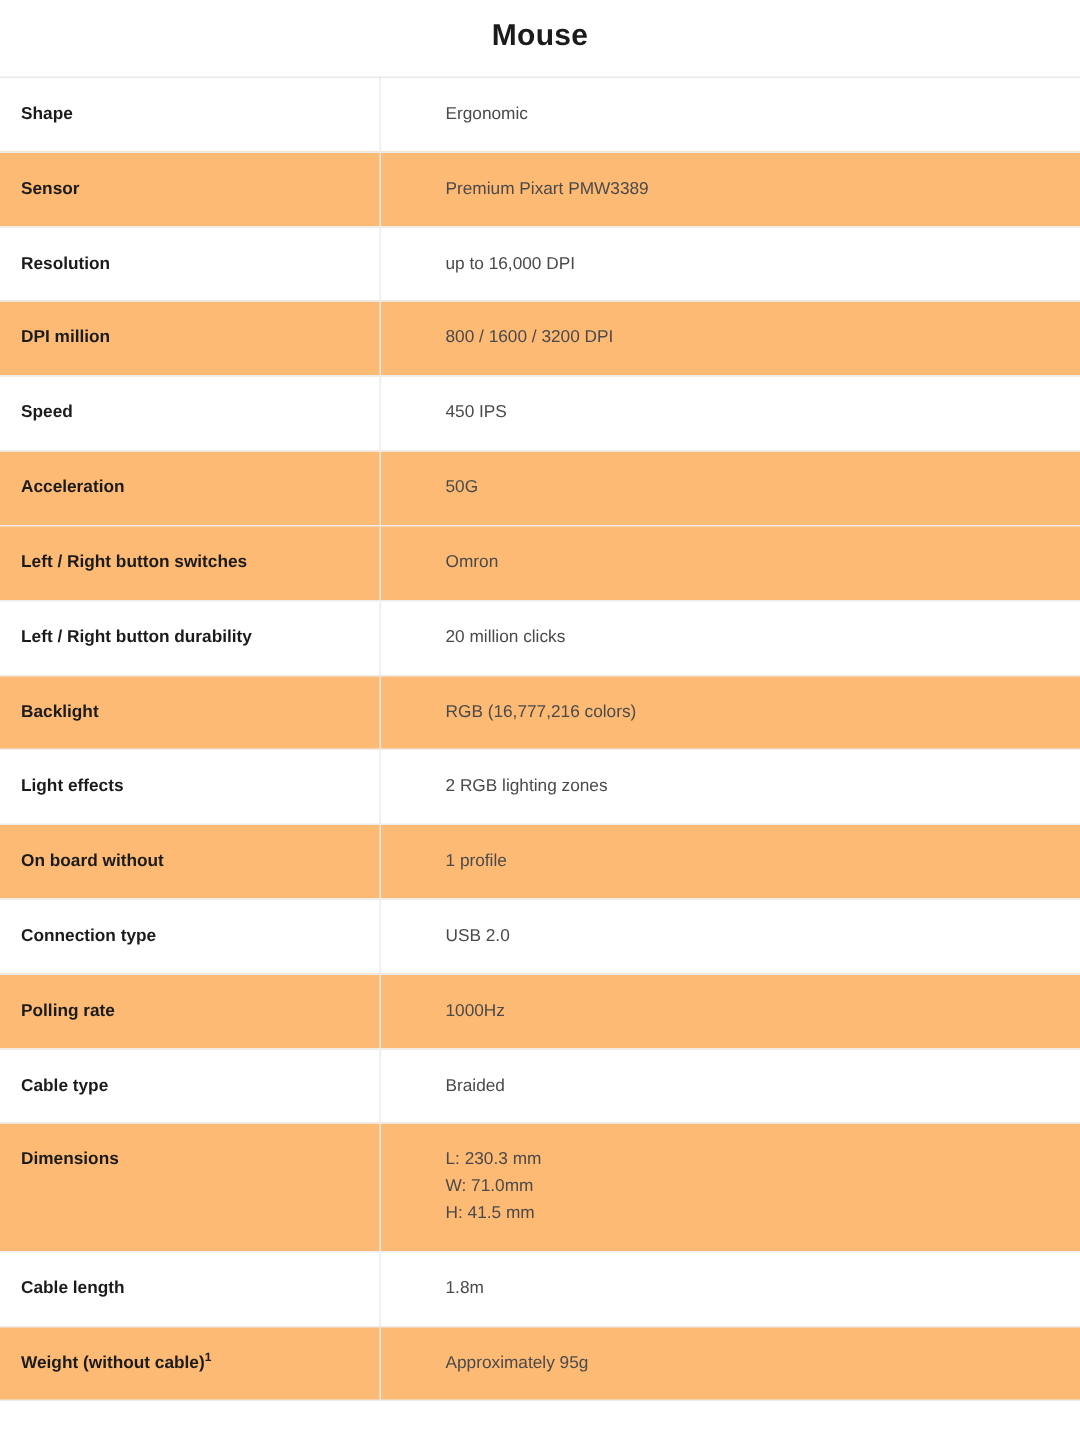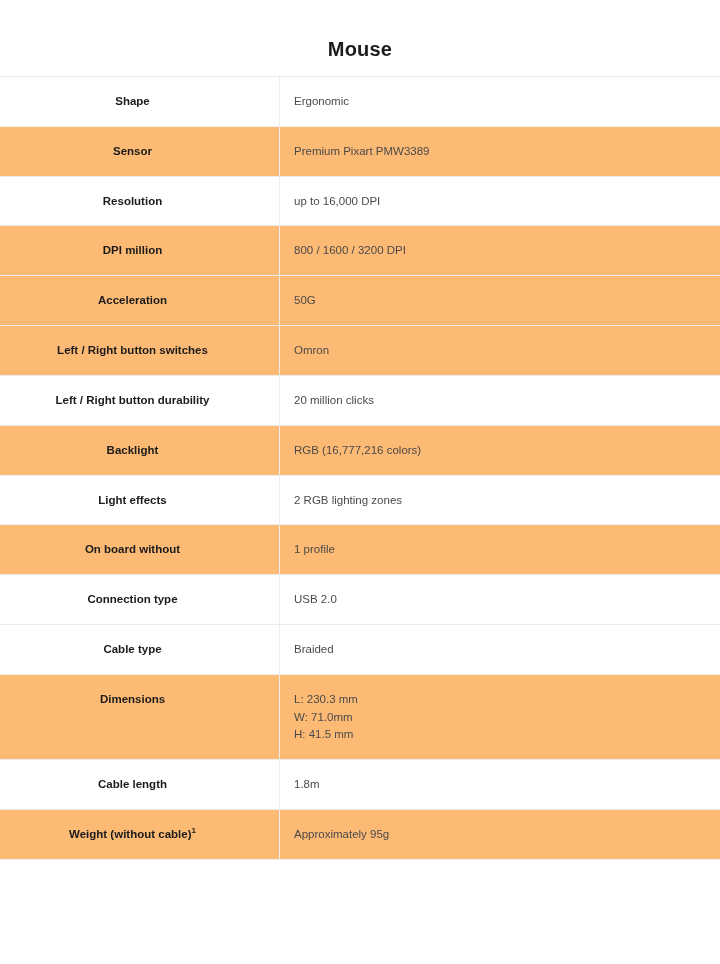--- a/index.html
+++ b/index.html
@@ -20,21 +20,20 @@
   }
   .spec-title {
     text-align: center;
     font-size: 20px;
     font-weight: 700;
     letter-spacing: 0.2px;
     color: #1b1b1b;
     padding: 13px 0 15px 0;
     background: #ffffff;
     border-bottom: 1px solid #e9e9e9;
-    margin-top: 25px;
   }
   .spec-table {
     width: 100%;
     border-collapse: collapse;
     table-layout: fixed;
   }
   .spec-table tr {
     border-bottom: 1px solid #ececec;
   }
   .spec-table tr.alt {
@@ -45,34 +44,34 @@
   }
   .spec-table td {
     vertical-align: top;
     padding: 16px 0 15px 0;
     font-size: 11.5px;
     line-height: 1.55;
   }
   .spec-table td.label {
     width: 237px;
     padding-left: 14px;
-    padding-right: 28px;
+    padding-right: 2px;
     font-weight: 700;
     color: #1b1b1b;
-    text-align: center;
   }
   .spec-table td.value {
     padding-left: 14px;
     padding-right: 14px;
     color: #4a4a4a;
     font-weight: 400;
     border-left: 1px solid #ececec;
   }
   .value-line {
     display: block;
+    margin-left: 29px;
   }
   sup.footnote {
     font-size: 8px;
     vertical-align: super;
     line-height: 0;
   }
 </style>
 </head>
 <body>
 
@@ -95,20 +94,26 @@
         <tr class="plain">
           <td class="label">Resolution</td>
           <td class="value">
             <span class="value-line">up to 16,000 DPI</span>
           </td>
         </tr>
         <tr class="alt">
           <td class="label">DPI million</td>
           <td class="value">
             <span class="value-line">800 / 1600 / 3200 DPI</span>
+          </td>
+        </tr>
+        <tr class="plain">
+          <td class="label">Speed</td>
+          <td class="value">
+            <span class="value-line">450 IPS</span>
           </td>
         </tr>
         <tr class="alt">
           <td class="label">Acceleration</td>
           <td class="value">
             <span class="value-line">50G</span>
           </td>
         </tr>
         <tr class="alt">
           <td class="label">Left / Right button switches</td>
@@ -139,20 +144,26 @@
           <td class="value">
             <span class="value-line">1 profile</span>
           </td>
         </tr>
         <tr class="plain">
           <td class="label">Connection type</td>
           <td class="value">
             <span class="value-line">USB 2.0</span>
           </td>
         </tr>
+        <tr class="alt">
+          <td class="label">Polling rate</td>
+          <td class="value">
+            <span class="value-line">1000Hz</span>
+          </td>
+        </tr>
         <tr class="plain">
           <td class="label">Cable type</td>
           <td class="value">
             <span class="value-line">Braided</span>
           </td>
         </tr>
         <tr class="alt">
           <td class="label">Dimensions</td>
           <td class="value">
             <span class="value-line">L: 230.3 mm</span>

